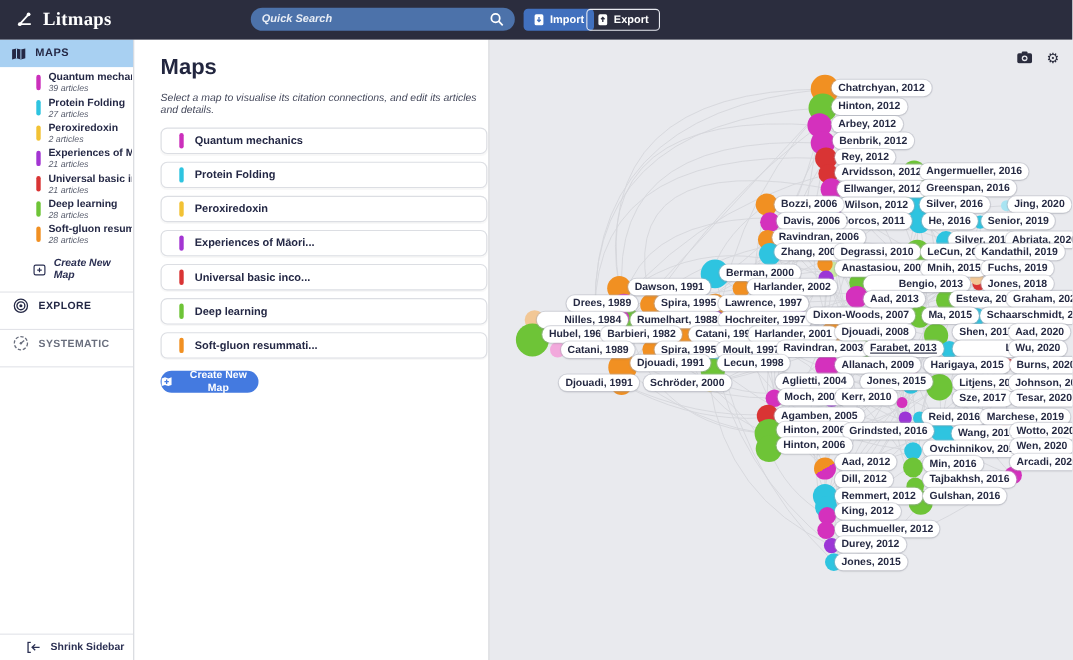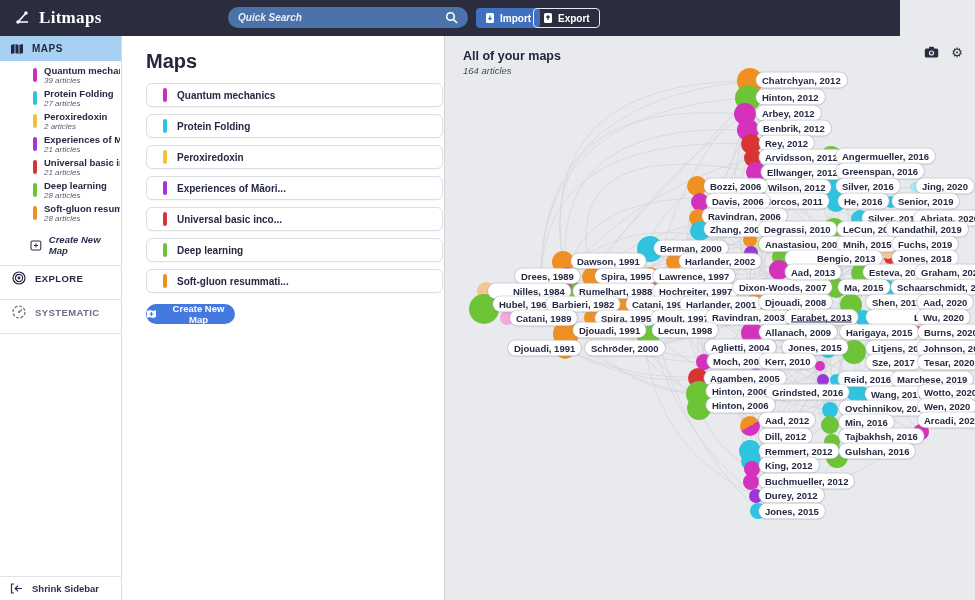--- a/index.html
+++ b/index.html
@@ -1,20 +1,20 @@
 <!DOCTYPE html>
 <html><head>
 <meta charset="utf-8">
 <style>
   * { margin:0; padding:0; box-sizing:border-box; }
   html,body { width:975px; height:600px; overflow:hidden; font-family:"Liberation Sans",sans-serif; background:#e9eaee; }
   .app { position:relative; width:975px; height:600px; }
 
   
-  .topbar { position:absolute; left:0; top:0; width:900px; height:36px; background:#2b2d3e; display:flex; align-items:center; z-index:20; }
+  .topbar { position:absolute; left:0; top:0; width:975px; height:36px; background:#2b2d3e; display:flex; align-items:center; z-index:20; }
   .logo-wrap { display:flex; align-items:center; gap:7px; padding-left:14px; }
   .logo-text { color:#fff; font-family:"Liberation Serif",serif; font-weight:bold; font-size:17px; letter-spacing:.3px; }
   .search-pill { position:absolute; left:228px; top:7px; width:240px; height:21px; background:#4c72aa; border-radius:11px; display:flex; align-items:center; padding:0 10px; }
   .search-pill input { flex:1; background:transparent; border:none; outline:none; color:#e8edf5; font-size:10px; font-style:italic; font-weight:bold; font-family:"Liberation Sans",sans-serif; }
   .search-pill input::placeholder { color:#e8edf5; }
   .tb-btn { position:absolute; top:8px; height:20px; display:flex; align-items:center; gap:5px; border-radius:4px; padding:0 9px; font-size:10px; font-weight:bold; color:#fff; cursor:pointer; }
   .tb-import { left:476px; background:#4170be; }
   .tb-export { left:533px; background:transparent; border:1.5px solid #e7e9f0; }
   .tb-right { position:absolute; right:12px; top:0; height:36px; display:flex; align-items:center; gap:9px; color:#fff; }
   .feedback { display:flex; align-items:center; gap:5px; font-size:10px; font-weight:bold; cursor:pointer; }
@@ -28,21 +28,21 @@
   .side-item .bar { position:absolute; left:33px; top:3px; width:4px; height:14px; border-radius:2px; }
   .side-item .nm { font-size:9.5px; font-weight:bold; color:#242845; white-space:nowrap; overflow:hidden; display:block; max-width:76px; }
   .side-item .ct { font-size:8px; font-style:italic; color:#595e6e; display:block; margin-top:0px; }
   .create-row { display:flex; align-items:center; gap:7px; padding-left:30px; margin-top:8px; color:#2a2f52; cursor:pointer; }
   .create-row span { font-size:9.5px; font-style:italic; font-weight:bold; }
   .side-div { border-top:1px solid #e2e3e8; margin-top:9px; }
   .side-sec { height:24px; display:flex; align-items:center; gap:9px; padding-left:12px; cursor:pointer; }
   .side-sec span { font-size:9.5px; font-weight:bold; letter-spacing:.4px; }
   .sec-explore span { color:#242845; }
   .sec-systematic span { color:#6a6f7e; }
-  .shrink-row { position:absolute; bottom:0; left:0; width:100%; border-top:1px solid #e2e3e8; height:24px; display:flex; align-items:center; gap:8px; padding-left:10px; cursor:pointer; }
+  .shrink-row { position:absolute; bottom:0; left:0; width:100%; border-top:1px solid #e2e3e8; height:24px; display:flex; align-items:center; gap:8px; padding-left:24px; cursor:pointer; }
   .shrink-row span { font-size:9.5px; font-weight:bold; color:#2a2f52; }
 
   
   .maps-panel { position:absolute; left:122px; top:36px; width:323px; height:564px; background:#fff; border-right:1px solid #cfd1d6; z-index:5; padding:14px 10px 0 24px; }
   .mp-title { font-size:20px; font-weight:bold; color:#22263f; }
   .mp-sub { font-size:9.5px; font-style:italic; color:#45495c; margin-top:11px; }
   .card-list { margin-top:10px; }
   .map-card { position:relative; width:297px; height:24px; border:1px solid #dcdee3; border-radius:6px; margin-bottom:7px; background:#fff; display:flex; align-items:center; padding-left:16px; gap:10px; cursor:pointer; box-shadow:0 1px 1px rgba(0,0,0,.03); }
   .map-card .bar { width:4px; height:14px; border-radius:2px; }
   .map-card .nm { font-size:10px; font-weight:bold; color:#242845; }
@@ -172,20 +172,21 @@
       <svg class="icon-svg" width="14" height="11" viewBox="0 0 14 11">
         <path d="M4 1 H1.5 V10 H4" stroke="#2a2f52" stroke-width="1.2" fill="none"></path>
         <path d="M12 5.5 H5.5 M8 2.8 L5.2 5.5 L8 8.2" stroke="#2a2f52" stroke-width="1.2" fill="none"></path>
       </svg>
       <span>Shrink Sidebar</span>
     </div>
   </aside>
 
   <section class="maps-panel">
     <div class="mp-title">Maps</div>
+    <div class="mp-sub">Select a map to visualise its citation connections, and edit its articles and details.</div>
     <div class="card-list" id="card-list">
         <div class="map-card">
           <span class="bar" style="background: rgb(203, 47, 187);"></span>
           <span class="nm">Quantum mechanics</span>
         </div>
         <div class="map-card">
           <span class="bar" style="background: rgb(46, 196, 224);"></span>
           <span class="nm">Protein Folding</span>
         </div>
         <div class="map-card">
@@ -628,24 +629,20 @@
         <div class="gnode" style="left: 372px; top: 338px; height: 12px; width: 12px; background: rgb(156, 54, 214);"></div>
         <div class="gnode" style="left: 376px; top: 354px; height: 10px; width: 10px; background: rgb(242, 169, 220);"></div>
         <div class="gnode" style="left: 417px; top: 211px; height: 12px; width: 12px; background: rgb(217, 52, 52);"></div>
         <div class="gnode" style="left: 437px; top: 211px; height: 12px; width: 12px; background: rgb(242, 199, 149);"></div>
         <div class="gnode" style="left: 344px; top: 254px; height: 12px; width: 12px; background: rgb(242, 169, 220);"></div>
         <div class="gnode" style="left: 400px; top: 345px; height: 20px; width: 20px; background: rgb(46, 196, 224);"></div>
         <div class="gnode" style="left: 293px; top: 265px; height: 18px; width: 18px; background: rgb(241, 144, 34);"></div>
         <div class="gnode" style="left: 340px; top: 306px; height: 16px; width: 16px; background: rgb(212, 49, 189);"></div>
         <div class="gnode" style="left: 307px; top: 314px; height: 10px; width: 10px; background: rgb(239, 203, 58);"></div>
       </div>
-    <div class="gp-header">
-      <div class="gp-title">All of your maps</div>
-      <div class="gp-sub">164 articles</div>
-    </div>
     <div class="gp-icons">
       <svg class="icon-svg" width="15" height="12" viewBox="0 0 15 12">
         <rect x="0.8" y="2.5" width="13.4" height="9" rx="1.5" fill="#2b2d3e"></rect>
         <rect x="5" y="0.8" width="5" height="2.5" rx="0.8" fill="#2b2d3e"></rect>
         <circle cx="7.5" cy="7" r="2.6" fill="#e9eaee"></circle>
         <circle cx="7.5" cy="7" r="1.4" fill="#2b2d3e"></circle>
       </svg>
       <span class="gear-glyph">⚙</span>
     </div>
   </section>

